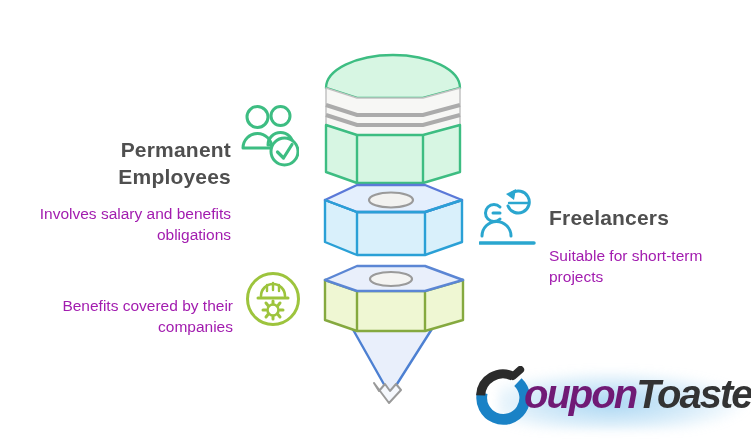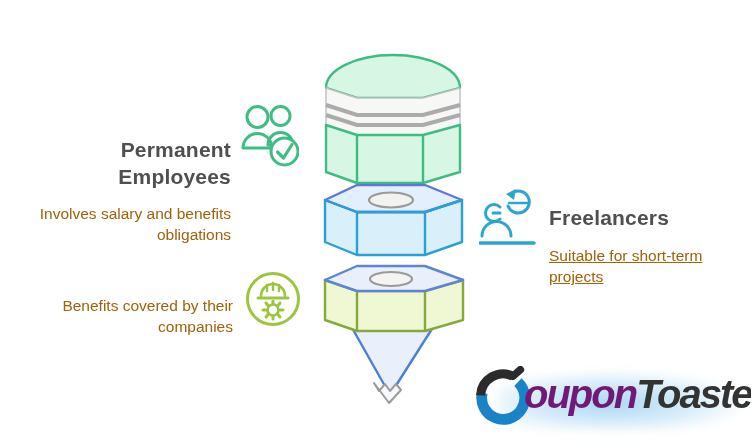--- a/index.html
+++ b/index.html
@@ -5,29 +5,29 @@
   html,body{margin:0;padding:0;background:#fff;}
   .stage{
     position:relative;width:751px;height:440px;background:#ffffff;overflow:hidden;
     font-family:"Liberation Sans",sans-serif;
   }
   .abs{position:absolute;}
   .title{
     font-size:21px;line-height:27px;font-weight:bold;color:#4f4f4f;letter-spacing:.2px;
   }
   .desc{
-    font-size:15.5px;line-height:21px;color:#a16207;
+    font-size:15.5px;line-height:21px;color:#a21caf;
   }
   .block-right{text-align:right;}
   .block-left{text-align:left;}
   .perm-block{right:520px;top:102px;width:212px;margin-top:34px;}
   .perm-block .title{width:160px;margin-left:auto;}
   .perm-block .desc{margin-top:13px;}
   .free-block{left:549px;top:204px;width:192px;}
-  .free-block .desc{margin-top:14px;width:190px;text-decoration:underline;}
+  .free-block .desc{margin-top:14px;width:190px;}
   .out-block{right:518px;top:283px;width:218px;}
   .out-block .desc{margin-top:12px;}
   .logo-glow{
     left:498px;top:370px;width:250px;height:60px;
     background:radial-gradient(ellipse at 45% 55%, rgba(125,193,236,.65) 0%, rgba(125,193,236,.28) 45%, rgba(125,193,236,0) 72%);
     filter:blur(4px);
   }
   .logo{left:474px;top:366px;display:flex;align-items:flex-start;}
   .logo-text{
     position:absolute;left:50px;top:6px;white-space:nowrap;

